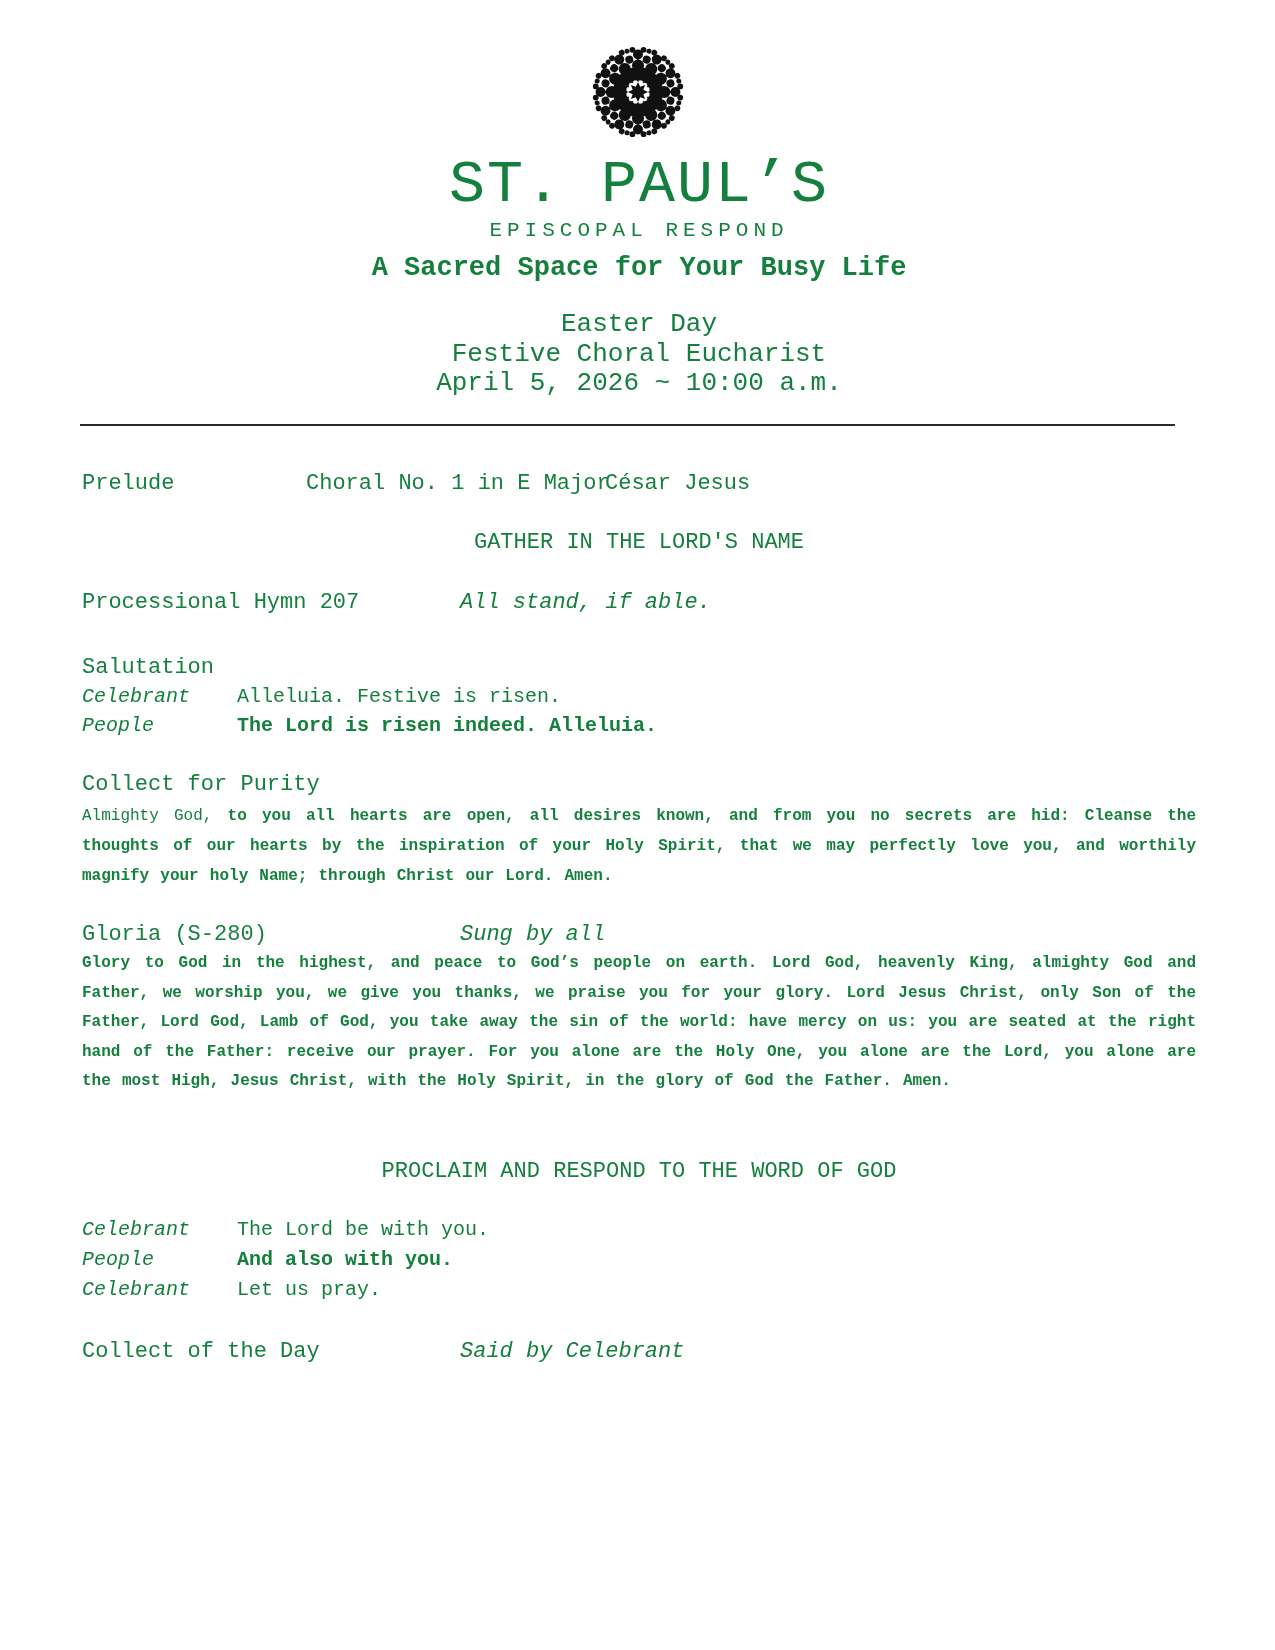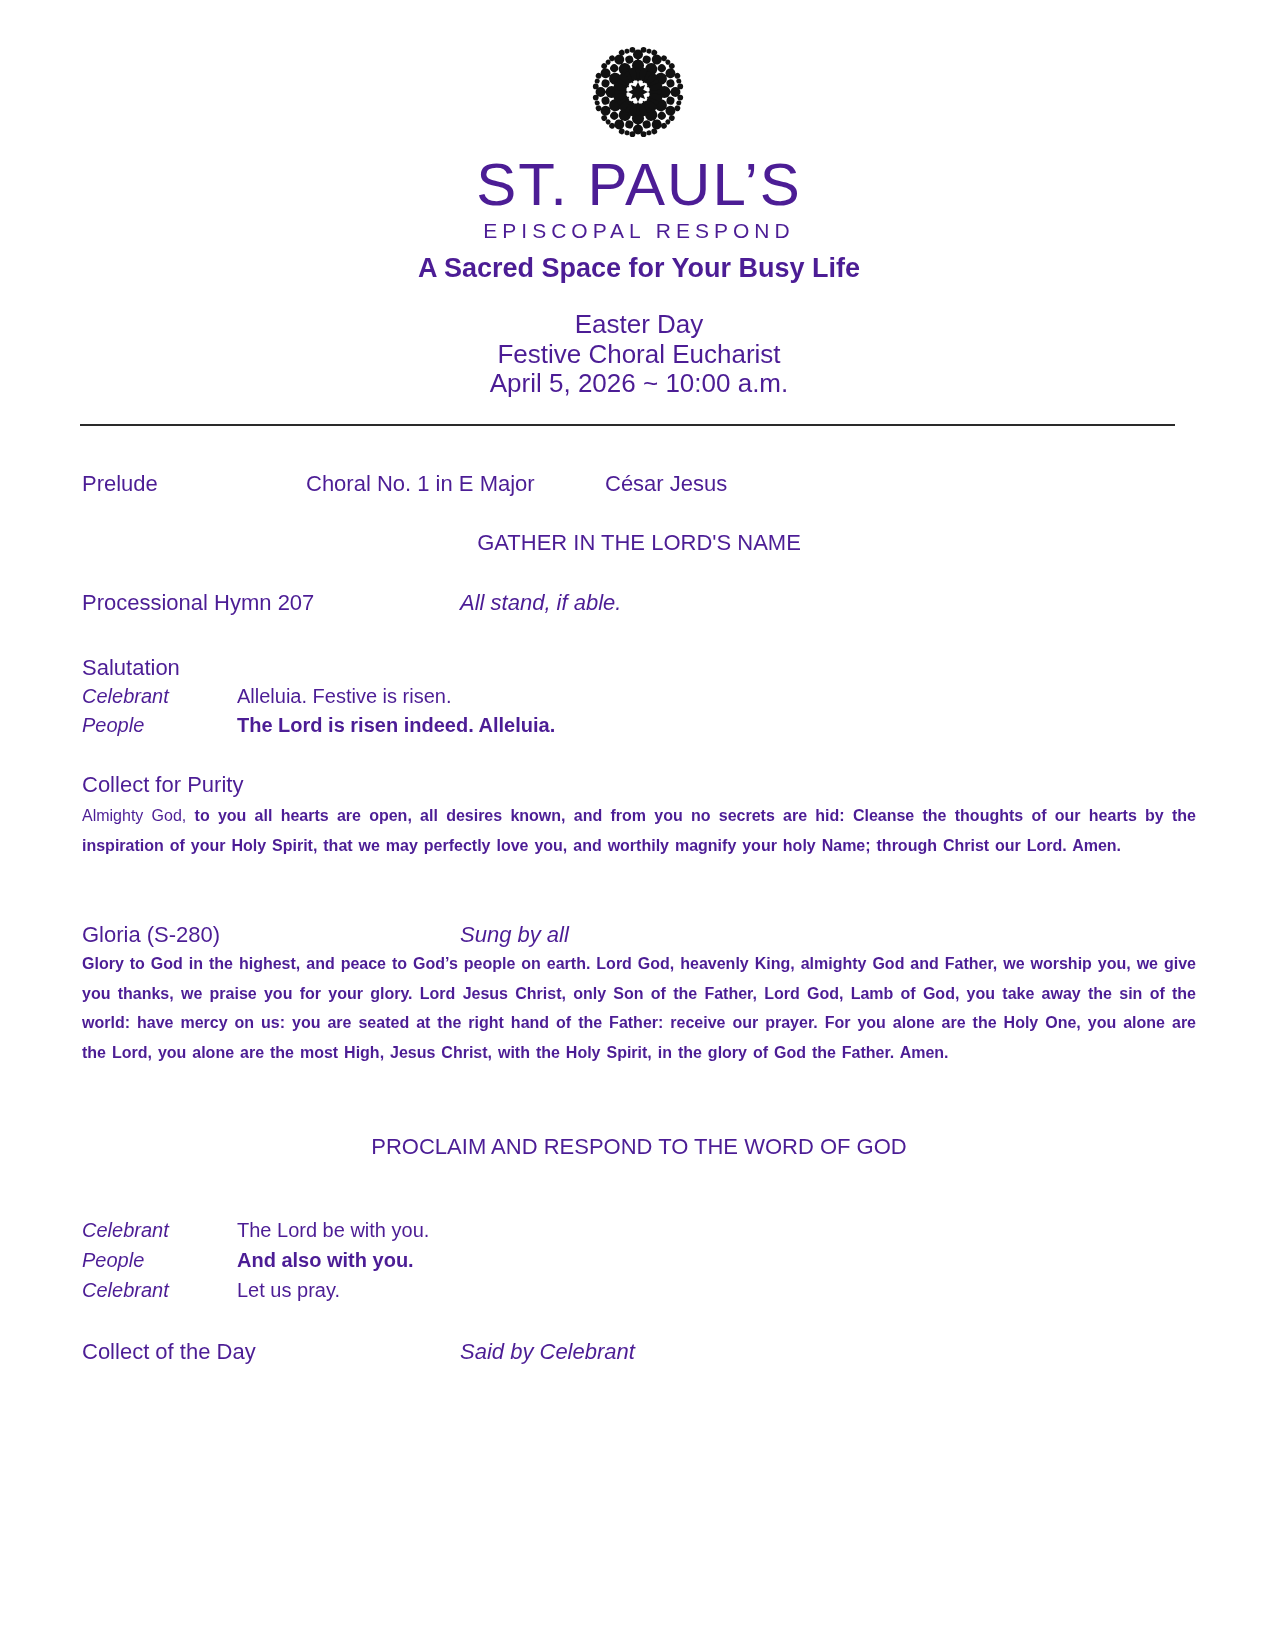--- a/index.html
+++ b/index.html
@@ -1,22 +1,22 @@
 <!DOCTYPE html>
 <html><head>
 <meta charset="utf-8">
 <style>
   html, body { margin: 0; padding: 0; background: #ffffff; }
   .page {
     position: relative;
     width: 1275px;
     height: 1650px;
     background: #ffffff;
-    font-family: Liberation Sans, sans-serif;
-    color: #4c1d95;
+    font-family: Liberation Mono, monospace;
+    color: #15803d;
     overflow: hidden;
   }
   .abs { position: absolute; }
   .centered { left: 82px; width: 1114px; text-align: center; }
   .rosette-wrap { top: 44px; left: 0; width: 1275px; text-align: center; }
   .rosette { display: inline-block; }
   .church-name {
     top: 150px; font-size: 60px; line-height: 70px;
     letter-spacing: 2px; font-weight: normal;
   }
@@ -32,21 +32,21 @@
     border-top: 2px solid #2a2a2a;
   }
   .row { left: 82px; width: 1114px; height: 30px; line-height: 30px; font-size: 22px; }
   .row .col { position: absolute; top: 0; white-space: nowrap; }
   .c0 { left: 0; }
   .c-rubric { left: 378px; font-style: italic; }
   .c-prelude-title { left: 224px; }
   .c-prelude-comp { left: 523px; }
   .heading { font-size: 22px; line-height: 30px; }
   .h-gather { top: 528px; }
-  .h-proclaim { top: 1132px; }
+  .h-proclaim { top: 1157px; }
   .row-prelude { top: 469px; }
   .row-hymn { top: 588px; }
   .label-salutation { top: 653px; }
   .dlg { left: 82px; width: 1114px; font-size: 20px; line-height: 29px; }
   .dlg-salutation { top: 682px; }
   .dlg-word { top: 1215px; line-height: 30px; }
   .dlg .line { position: relative; height: 29px; }
   .dlg-word .line { height: 30px; }
   .dlg .role { position: absolute; left: 0; font-style: italic; white-space: nowrap; }
   .dlg .resp { position: absolute; left: 155px; white-space: nowrap; }

